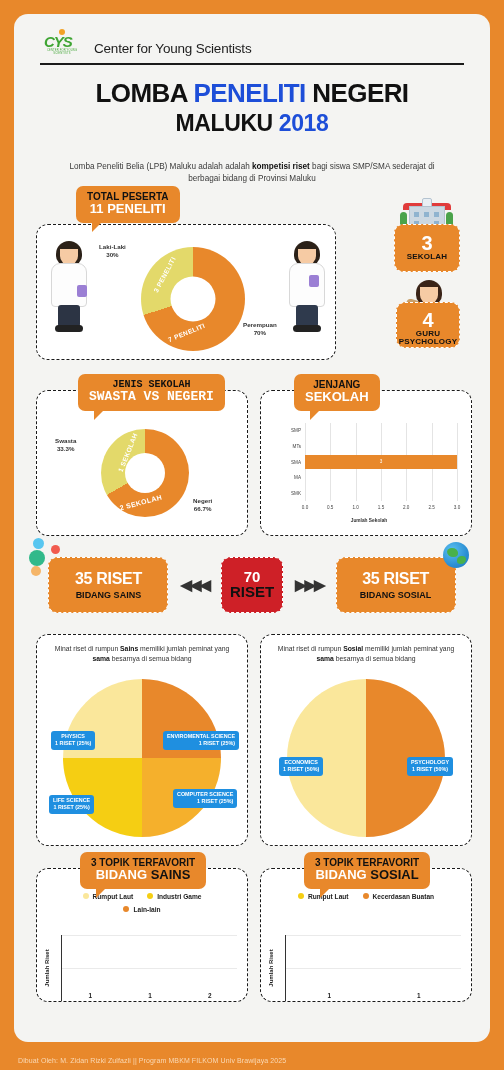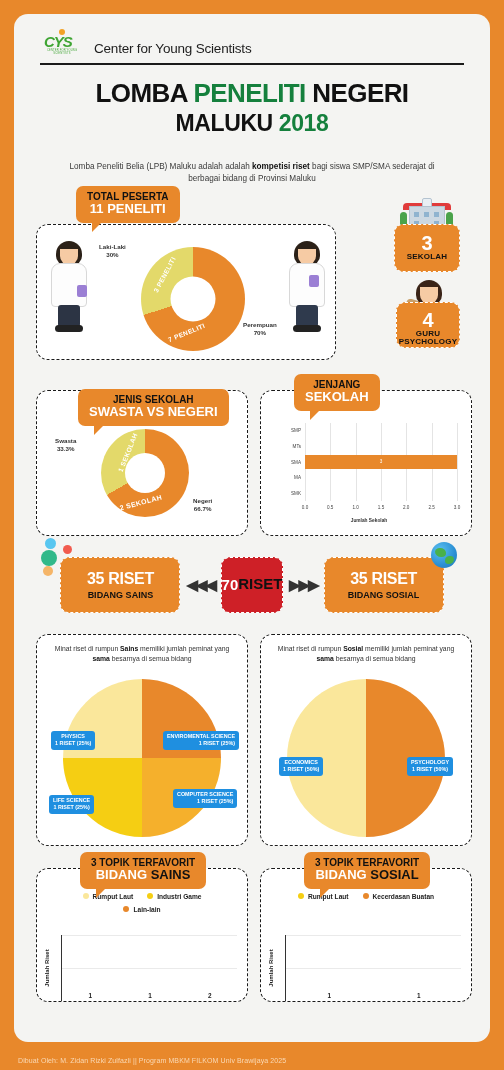--- a/index.html
+++ b/index.html
@@ -33,21 +33,21 @@
     font-size:2.6px; color:#3FA534; text-align:center; letter-spacing:.2px;
   }
   .brand { font-size: 13.5px; color: #1d1d1d; margin-left: 10px; letter-spacing:-.2px;}
   .hdr-right { margin-left:auto; text-align: right; font-size: 11.5px; color:#1d1d1d; line-height: 1.25; }
   .rule { height: 2px; background: #1a1a1a; margin: 7px 26px 0 26px; }
 
   
   .title-wrap { text-align:center; padding-top: 13px; }
   .title1 { font-size: 26px; font-weight: bold; letter-spacing: -.6px; color:#111; }
   .title2 { font-size: 23px; font-weight: bold; letter-spacing: -.4px; color:#111; margin-top:1px;}
-  .or { color: #15803d; margin-top: 45px; }
+  .or { color: #1d4ed8; margin-top: 45px; }
   .intro { font-size: 8.2px; color:#3a3a3a; text-align:center; line-height:1.5; margin-top: 24px; padding: 0 52px; }
   .intro b { color:#111; }
 
   
   .card {
     background:#fff; border: 1.6px dashed #1a1a1a; border-radius: 12px;
     position: relative;
   }
   .tag {
     position:absolute; background:#E8882B; border-radius: 7px;
@@ -128,31 +128,31 @@
   .hbar { position:absolute; left: 14px; top: 26px; right: 8px; bottom: 8px; }
   .hb-plot { position:absolute; left: 30px; top: 6px; right: 6px; bottom: 26px; }
   .hb-grid { position:absolute; top:0; bottom:0; width:1px; background:#e4e4e4;}
   .hb-ylab { position:absolute; right: 100%; margin-right:4px; font-size:4.6px; color:#444; transform: translateY(-50%); white-space:nowrap;}
   .hb-bar  { position:absolute; background:#E8882B; display:flex; align-items:center; justify-content:center;
              color:#fff; font-size:4.6px;}
   .hb-xlab { position:absolute; top:100%; margin-top:4px; font-size:4.6px; color:#444; transform: translateX(-50%);}
   .hb-axtitle { position:absolute; left:50%; transform:translateX(-50%); bottom: 4px; font-size:4.8px; color:#333; font-weight:bold;}
 
   
-  .sec3 { position:relative; margin: 10px 14px 0 14px; height: 78px; display:flex; align-items:center; justify-content:center; gap: 6px;}
+  .sec3 { position:relative; margin: 10px 14px 0 14px; height: 78px; display:flex; align-items:center; justify-content:center; gap: 12px;}
   .riset-box {
     background:#E8882B; border:1.6px dashed #fff; border-radius:9px;
     width: 120px; height: 56px; display:flex; flex-direction:column;
     align-items:center; justify-content:center; color:#fff; position:relative;
   }
   .riset-box .n { font-size: 16px; font-weight:bold; letter-spacing:-.3px;}
   .riset-box .s { font-size: 9px; font-weight:bold; color:#111; margin-top:2px; }
   .riset-mid {
     background:#CE2027; border:1.6px dashed #fff; border-radius:9px;
-    width: 62px; height: 56px; display:flex; flex-direction:row;
+    width: 62px; height: 56px; display:flex; flex-direction:column;
     align-items:center; justify-content:center;
   }
   .riset-mid .a { color:#fff; font-size:15px; font-weight:bold; line-height:1;}
   .riset-mid .b { color:#111; font-size:15px; font-weight:bold; line-height:1.1;}
   .arrows { font-size: 15px; color:#333; letter-spacing:-2px; font-weight:bold;}
   .molecule{ position:absolute; left:-22px; top:-20px; width:42px; height:42px;}
   .molecule i{ position:absolute; border-radius:50%; display:block;}
   .globe { position:absolute; right:-14px; top:-16px; width:26px; height:26px; border-radius:50%;
            background: radial-gradient(circle at 35% 32%, #5bc0f0 0%, #2b8fd4 60%, #1f79b8 100%); }
   .globe:before{ content:""; position:absolute; left:4px; top:6px; width:11px; height:9px; background:#49b14b; border-radius:45% 55% 40% 60%;}
@@ -305,21 +305,21 @@
         <span class="dseg" style="left:6px; top:20px; transform: rotate(-68deg);">1 SEKOLAH</span>
         <span class="dseg" style="left:18px; top:70px; transform: rotate(-15deg); font-size:7px;">2 SEKOLAH</span>
       </div>
       <span class="dlab" style="left:18px; top:46px;">
         <span>Swasta</span><br><span>33.3%</span>
       </span>
       <span class="dlab" style="left:156px; top:106px;">
         <span>Negeri</span><br><span>66.7%</span>
       </span>
     </div>
-    <div class="tag tag-jenis" style="left:50px; top:15px;">
+    <div class="tag tag-jenis" style="left:50px; top:0px;font-family:Liberation Mono, monospace;">
       <div class="l1">JENIS SEKOLAH</div>
       <div class="l2">SWASTA VS NEGERI</div>
     </div>
 
     <div class="card c-jenjang">
       <div class="hbar">
         <div class="hb-plot">
           <div class="hb-grid" style="left:0%"></div>
           <div class="hb-grid" style="left:16.6%"></div>
           <div class="hb-grid" style="left:33.3%"></div>

